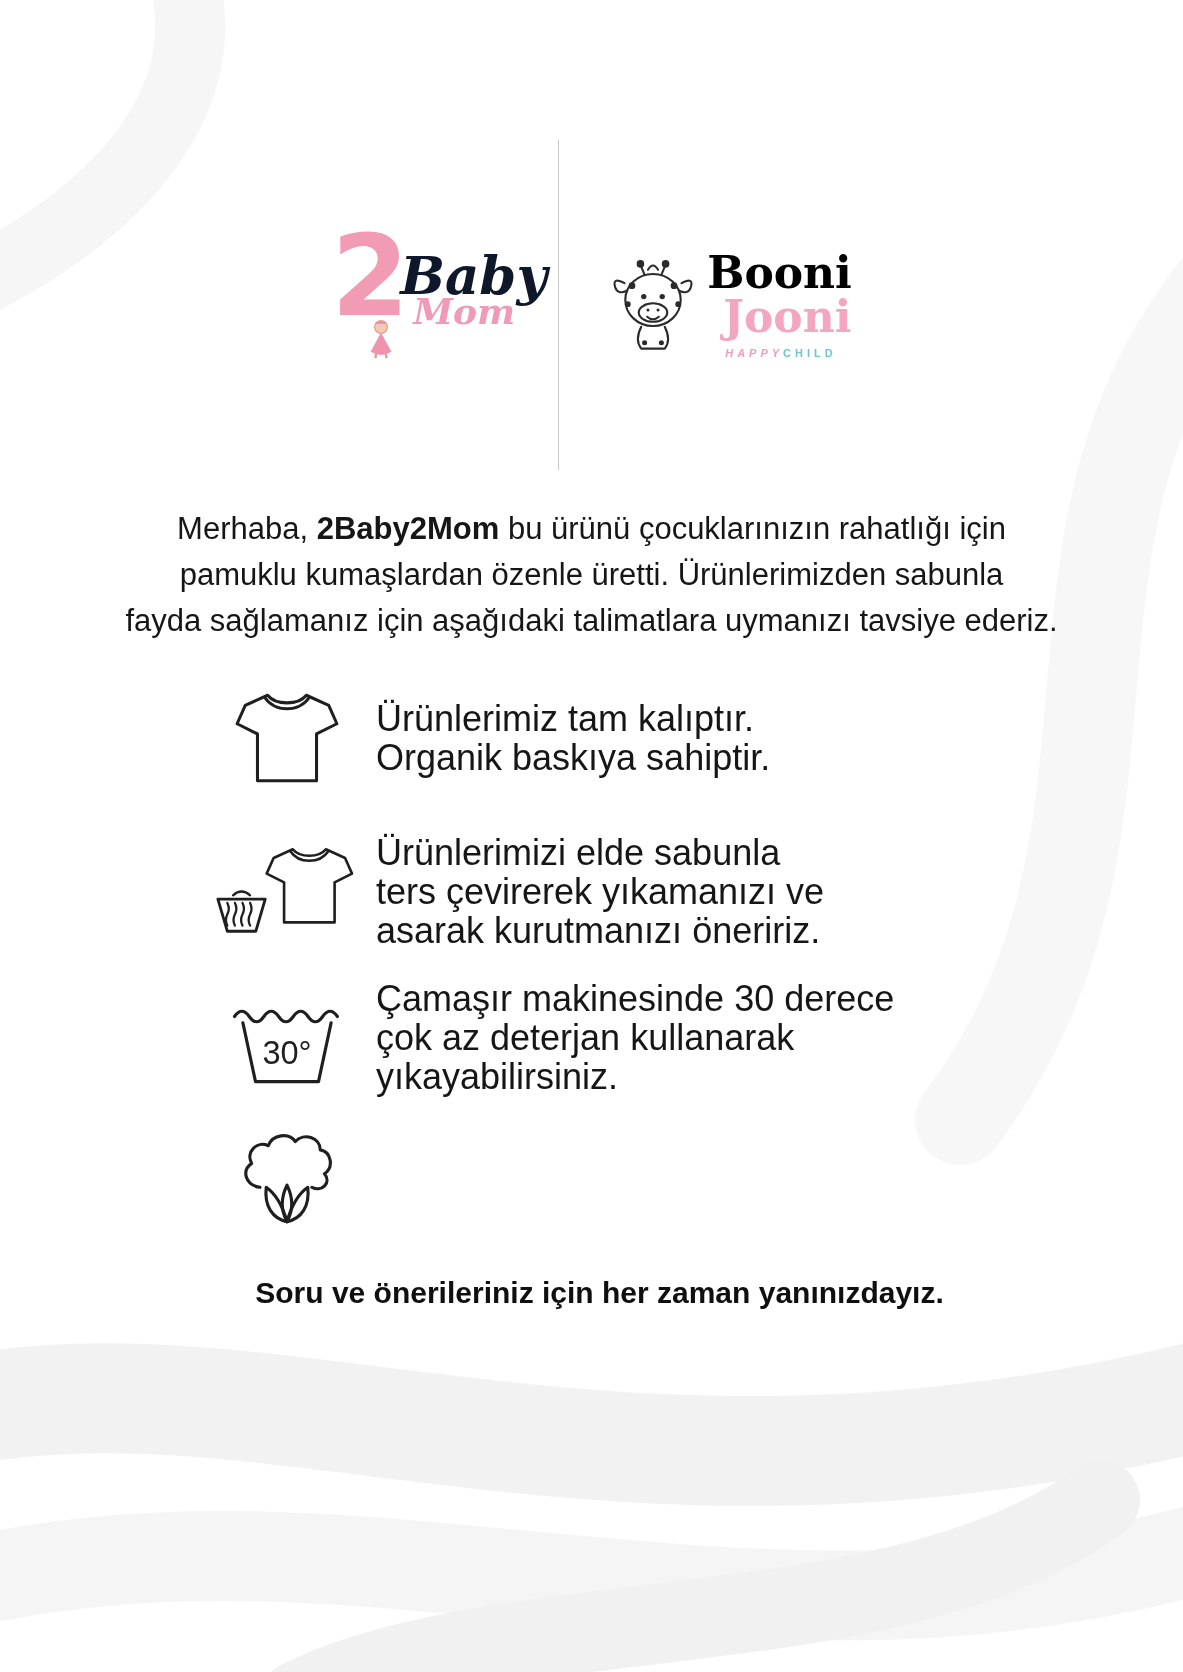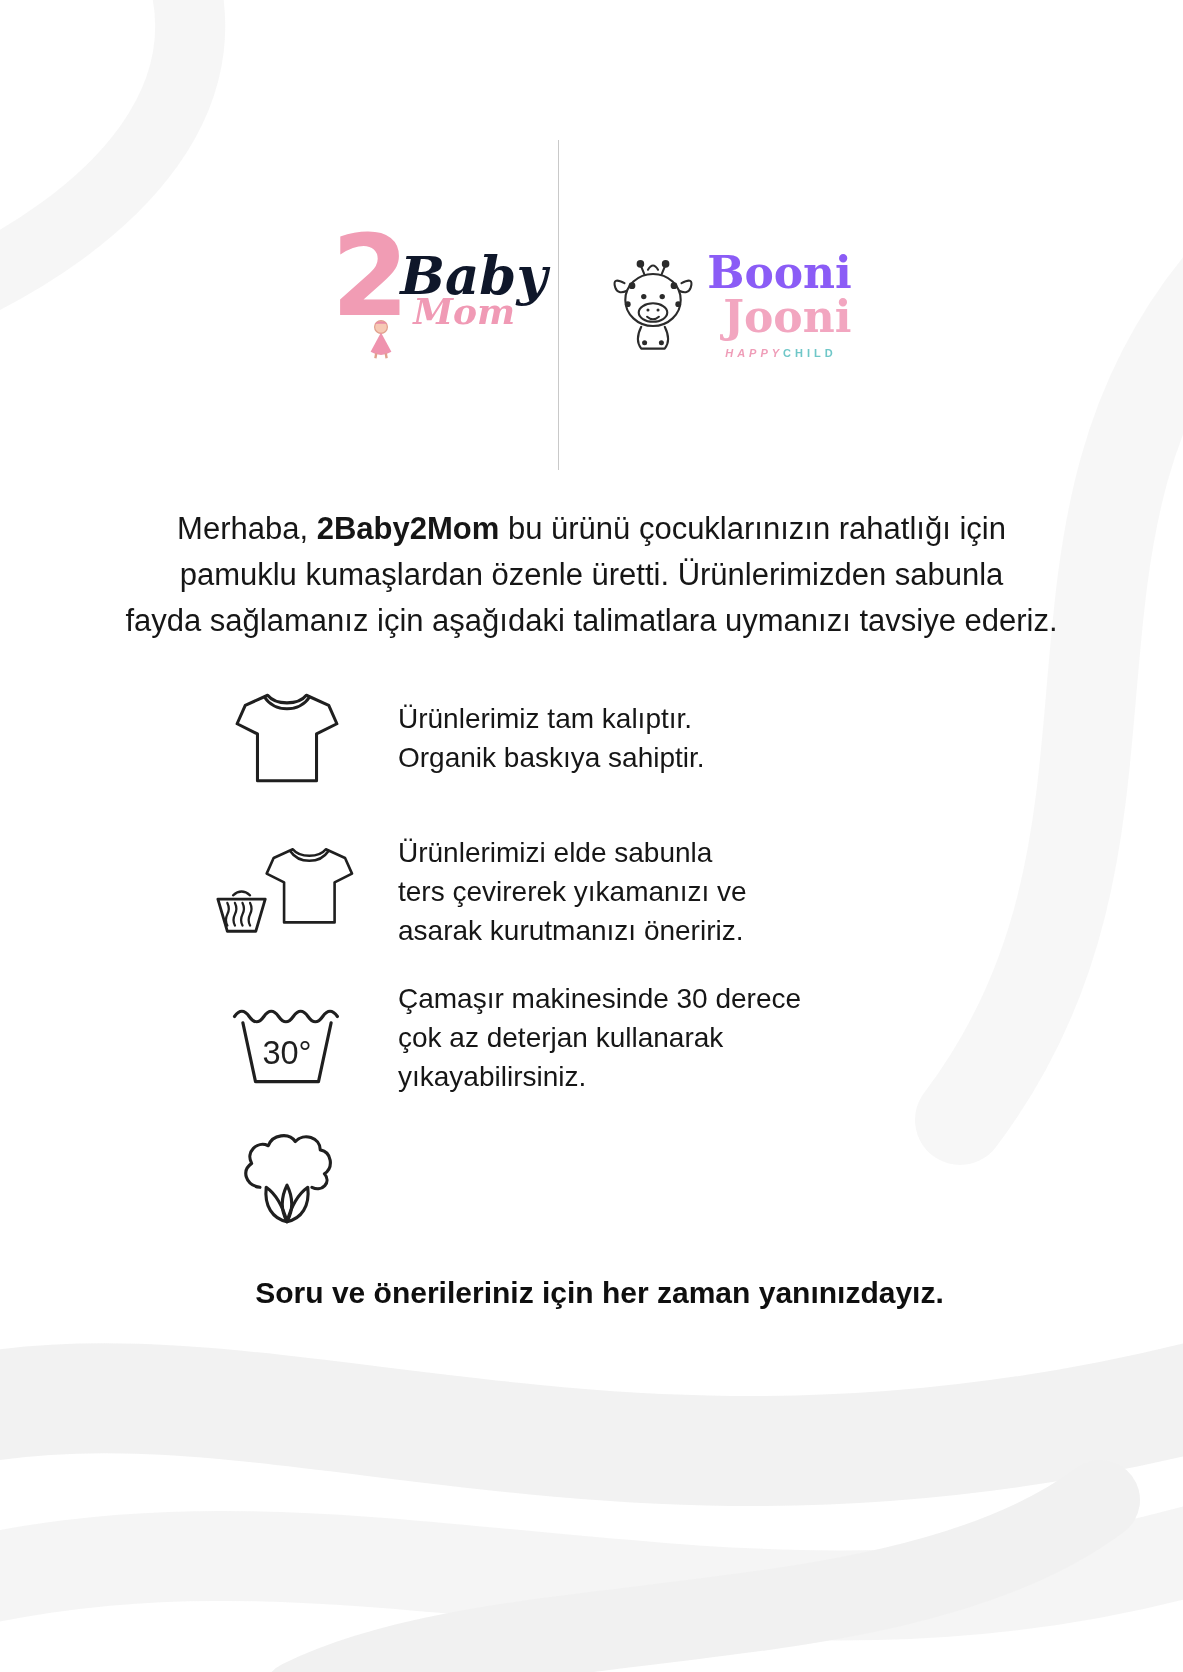--- a/index.html
+++ b/index.html
@@ -34,42 +34,42 @@
   .word-mom {
     position: absolute; left: 82px; top: 50px;
     font-size: 36px; font-style: italic; font-weight: bold;
     color: #f09ab5; font-family: "DejaVu Serif", serif;
   }
   .doll { position: absolute; left: 34px; top: 78px; }
 
   .logo-right { display: flex; align-items: center; gap: 12px; }
   .booni-lines { display: flex; flex-direction: column; }
   .booni-word { font-family: "DejaVu Serif", serif; font-weight: bold; font-size: 44px; line-height: 1.0; }
-  .booni { color: #8b5cf6; }
+  .booni { color: #000000; }
   .jooni { color: #f2a6c0; margin-left: 16px; }
   .happychild { margin-top: 8px; margin-left: 18px; font-size: 11px; letter-spacing: 4px; font-weight: bold; }
   .happy { color: #ef9db8; font-style: italic; }
   .child { color: #6fc7c8; margin-top: 48px; }
 
   
   .intro {
     position: absolute; top: 506px; left: 0; width: 100%;
     text-align: center; font-size: 31px; line-height: 46px; color: #161616;
   }
   .intro .brand { font-weight: bold; }
 
   
   .instructions { position: absolute; top: 662px; left: 212px; }
   .instr-row { display: flex; align-items: center; }
   .row-1 { height: 152px; }
   .row-2 { height: 155px; }
   .row-3 { height: 137px; }
   .row-4 { height: 145px; }
   .instr-icon { width: 150px; display: flex; justify-content: center; align-items: flex-end; flex-shrink: 0; }
-  .instr-text { margin-left: 36px; font-size: 28px; line-height: 39px; white-space: pre-line; color: #161616; }
+  .instr-text { margin-left: 14px; font-size: 36px; line-height: 39px; white-space: pre-line; color: #161616; }
 
   
   .footer {
     position: absolute; top: 1276px; left: 8px; width: 100%;
     text-align: center; font-size: 30px; font-weight: bold; color: #0f0f0f;
   }
 
   .icon-stroke {
     stroke: #1f1f1f; stroke-width: 3; fill: none;
     stroke-linecap: round; stroke-linejoin: round;

